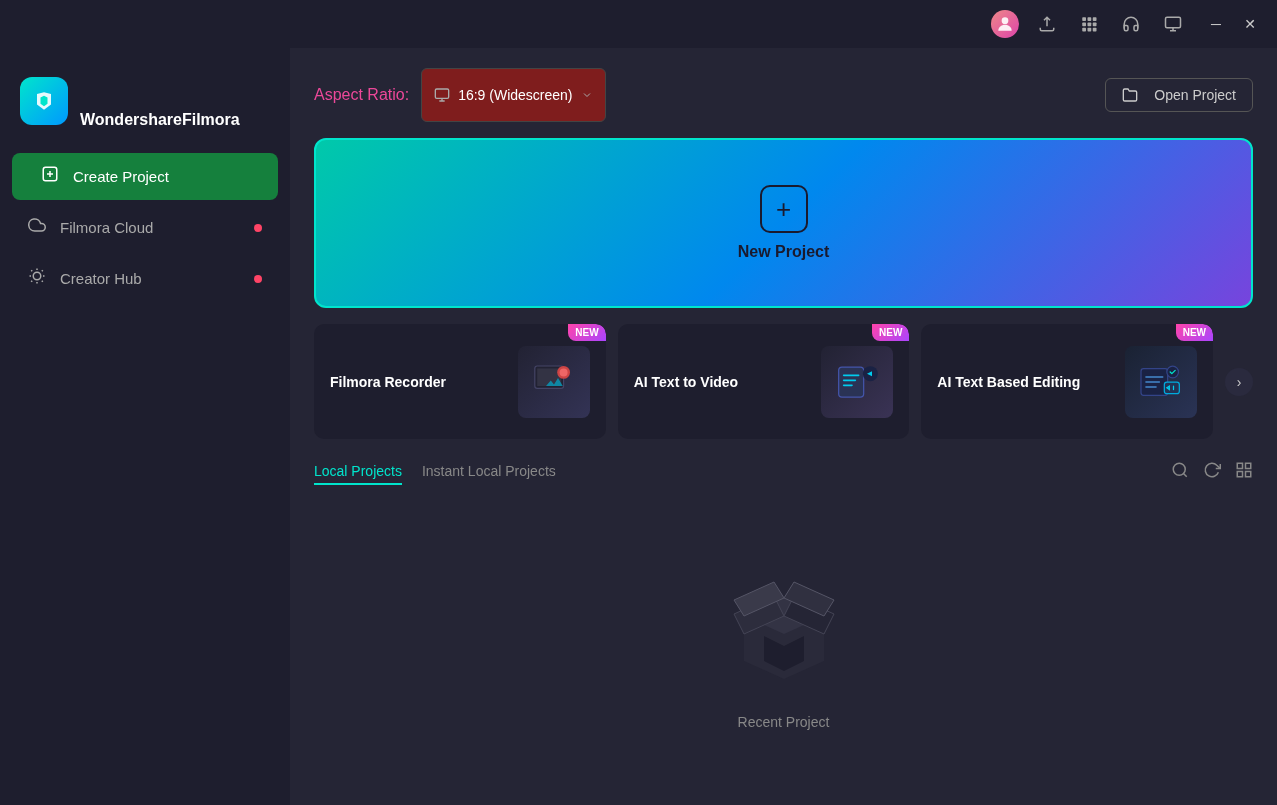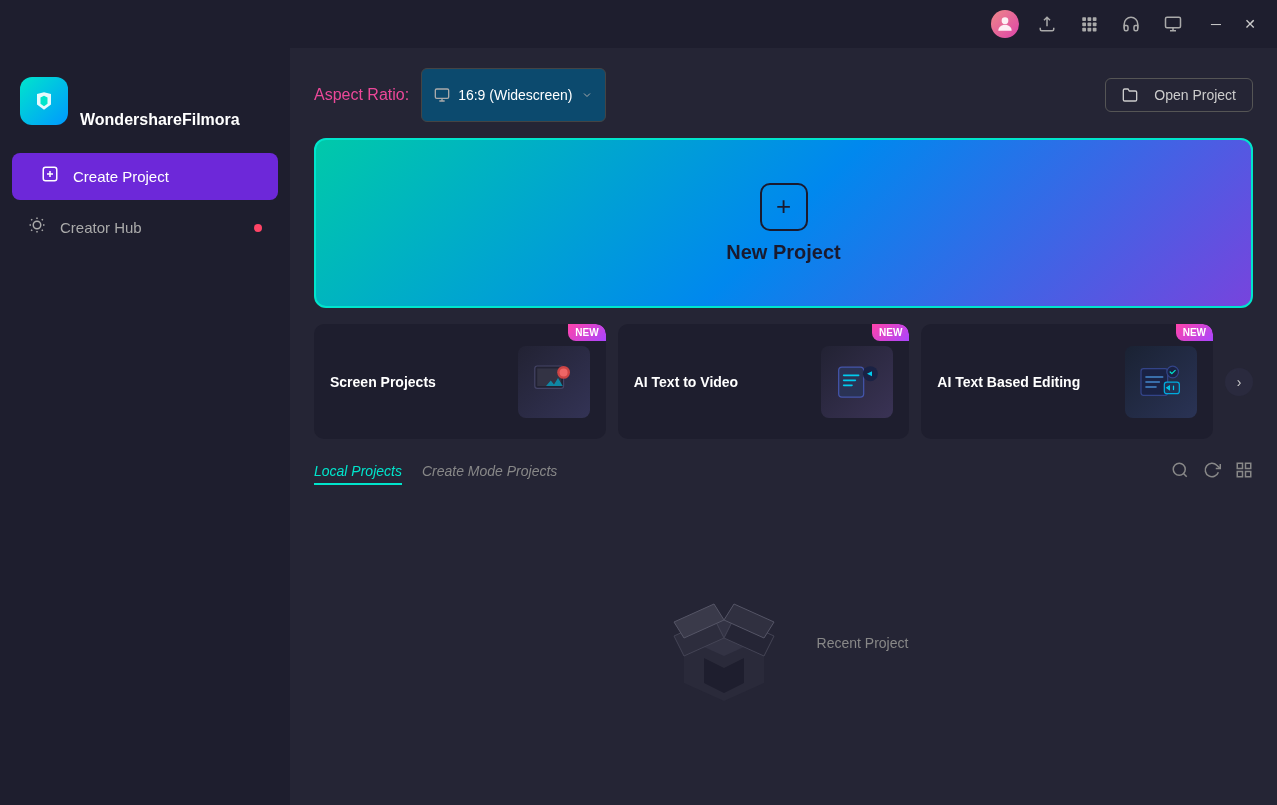--- a/index.html
+++ b/index.html
@@ -122,21 +122,21 @@
       padding: 12px 16px;
       border-radius: 8px;
       cursor: pointer;
       color: #aaa;
       font-size: 15px;
       font-weight: 500;
       position: relative;
       transition: background 0.2s;
     }
     .nav-item.active {
-      background: #6d28d9;
+      background: #15803d;
       color: #ffffff;
       padding-left: 29px;
     }
     .nav-item-icon {
       font-size: 18px;
       color: inherit;
     }
     .nav-dot {
       width: 8px;
       height: 8px;
@@ -163,21 +163,21 @@
       margin-bottom: 16px;
     }
     .aspect-label {
       color: #ec4899;
       font-size: 16px;
     }
     .aspect-select {
       display: flex;
       align-items: center;
       gap: 8px;
-      background: #0c4a6e;
+      background: #7f1d1d;
       border: 1px solid #444;
       border-radius: 6px;
       padding: 18px 12px;
       color: #fff;
       font-size: 14px;
       cursor: pointer;
       min-width: 160px;
     }
     .open-project-btn {
       margin-left: auto;
@@ -215,21 +215,21 @@
       border-radius: 10px;
       display: flex;
       align-items: center;
       justify-content: center;
       color: #1a1a2e;
       font-size: 26px;
       font-weight: 300;
     }
     .new-project-label {
       color: #1a1a2e;
-      font-size: 20px;
+      font-size: 16px;
       font-weight: 700;
     }
 
     
     .mode-cards {
       display: flex;
       gap: 12px;
       margin-bottom: 20px;
       flex-shrink: 0;
       position: relative;
@@ -289,21 +289,20 @@
       flex-shrink: 0;
       font-size: 14px;
     }
 
     
     .projects-header {
       display: flex;
       align-items: center;
       gap: 0;
       margin-bottom: 16px;
-      font-style: italic;
     }
     .project-tab {
       font-size: 14px;
       padding: 4px 0;
       margin-right: 20px;
       cursor: pointer;
       color: #888;
       border-bottom: 2px solid transparent;
     }
     .project-tab.active {
@@ -319,21 +318,21 @@
     .projects-actions span {
       color: #888;
       cursor: pointer;
       font-size: 16px;
     }
 
     
     .empty-state {
       flex: 1;
       display: flex;
-      flex-direction: row;
+      flex-direction: column;
       align-items: center;
       justify-content: center;
       gap: 28px;
     }
     .empty-box {
       width: 130px;
       height: 130px;
     }
     .empty-label {
       color: #888;
@@ -415,20 +414,29 @@
           <svg width="18" height="18" viewBox="0 0 24 24" fill="none" stroke="currentColor" stroke-width="2">
             <rect x="3" y="3" width="18" height="18" rx="3"></rect>
               <path d="M12 8v8M8 12h8"></path>
           </svg>
         </span>
         <span>Create Project</span>
       </div>
       <div class="nav-item">
         <span class="nav-item-icon">
           <svg width="18" height="18" viewBox="0 0 24 24" fill="none" stroke="currentColor" stroke-width="2">
+            <path d="M18 10h-1.26A8 8 0 109 20h9a5 5 0 000-10z"></path>
+          </svg>
+        </span>
+        <span>Filmora Cloud</span>
+        <div class="nav-dot"></div>
+      </div>
+      <div class="nav-item">
+        <span class="nav-item-icon">
+          <svg width="18" height="18" viewBox="0 0 24 24" fill="none" stroke="currentColor" stroke-width="2">
             <circle cx="12" cy="12" r="5"></circle>
               <path d="M12 2v2M12 20v2M4.22 4.22l1.42 1.42M18.36 18.36l1.42 1.42M2 12h2M20 12h2M4.22 19.78l1.42-1.42M18.36 5.64l1.42-1.42"></path>
           </svg>
         </span>
         <span>Creator Hub</span>
         <div class="nav-dot"></div>
       </div>
     </div>
   </div>
 
@@ -455,21 +463,21 @@
     </div>
 
     <div class="new-project-banner">
       <div class="new-project-plus">+</div>
       <div class="new-project-label">New Project</div>
     </div>
 
     <div class="mode-cards">
       <div class="mode-card">
         <div class="badge-new">NEW</div>
-        <span class="mode-card-label">Screen Projects</span>
+        <span class="mode-card-label">Filmora Recorder</span>
         <div class="mode-card-img card-screen">
           <svg width="48" height="48" viewBox="0 0 60 60" fill="none">
             <rect x="6" y="10" width="36" height="28" rx="3" fill="#223" stroke="#446" stroke-width="1.5"></rect>
             <rect x="9" y="13" width="30" height="22" fill="#334"></rect>
             <circle cx="42" cy="18" r="8" fill="#cc4444"></circle>
             <circle cx="42" cy="18" r="5" fill="#ee6666"></circle>
             <path d="M20 35l6-7 4 5 5-8 6 10H20z" fill="#00aacc" opacity="0.7"></path>
           </svg>
         </div>
       </div>
@@ -497,21 +505,21 @@
             <circle cx="44" cy="18" r="7" fill="#1a2244" stroke="#334488" stroke-width="1.5"></circle>
             <path d="M41 18l2 2 4-4" stroke="#00e5cc" stroke-width="1.5" stroke-linecap="round" stroke-linejoin="round"></path>
           </svg>
         </div>
       </div>
       <div class="scroll-arrow">›</div>
     </div>
 
     <div class="projects-header">
       <div class="project-tab active">Local Projects</div>
-      <div class="project-tab">Create Mode Projects</div>
+      <div class="project-tab">Instant Local Projects</div>
       <div class="projects-actions">
         <span>
           <svg width="18" height="18" viewBox="0 0 24 24" fill="none" stroke="#888" stroke-width="2">
             <circle cx="11" cy="11" r="8"></circle>
               <path d="M21 21l-4.35-4.35"></path>
           </svg>
         </span>
         <span>
           <svg width="18" height="18" viewBox="0 0 24 24" fill="none" stroke="#888" stroke-width="2">
             <path d="M23 4v6h-6"></path>

